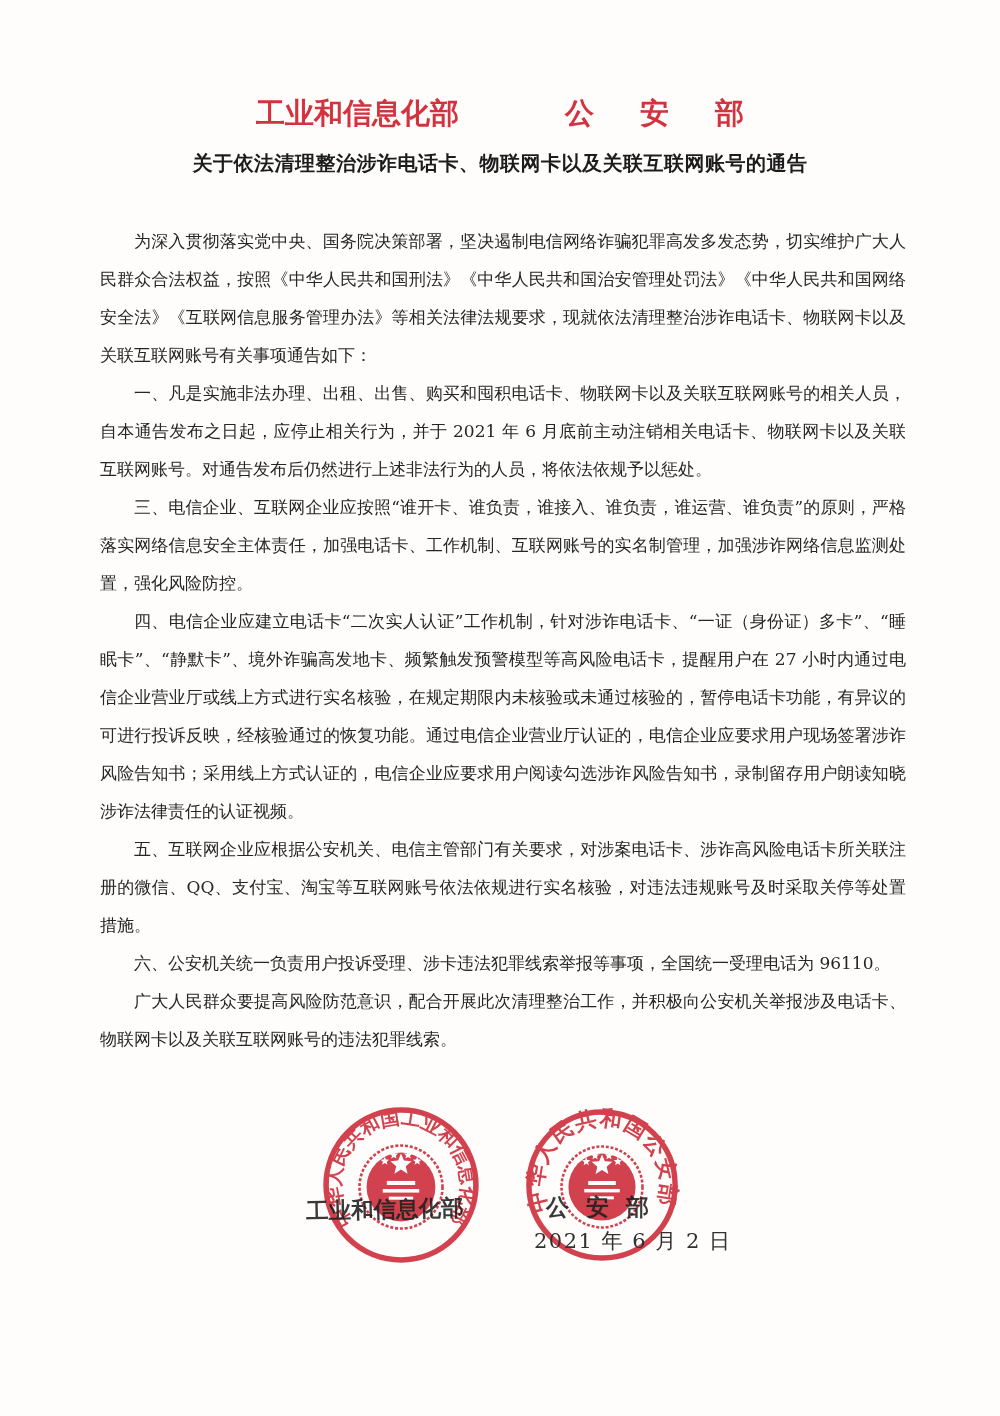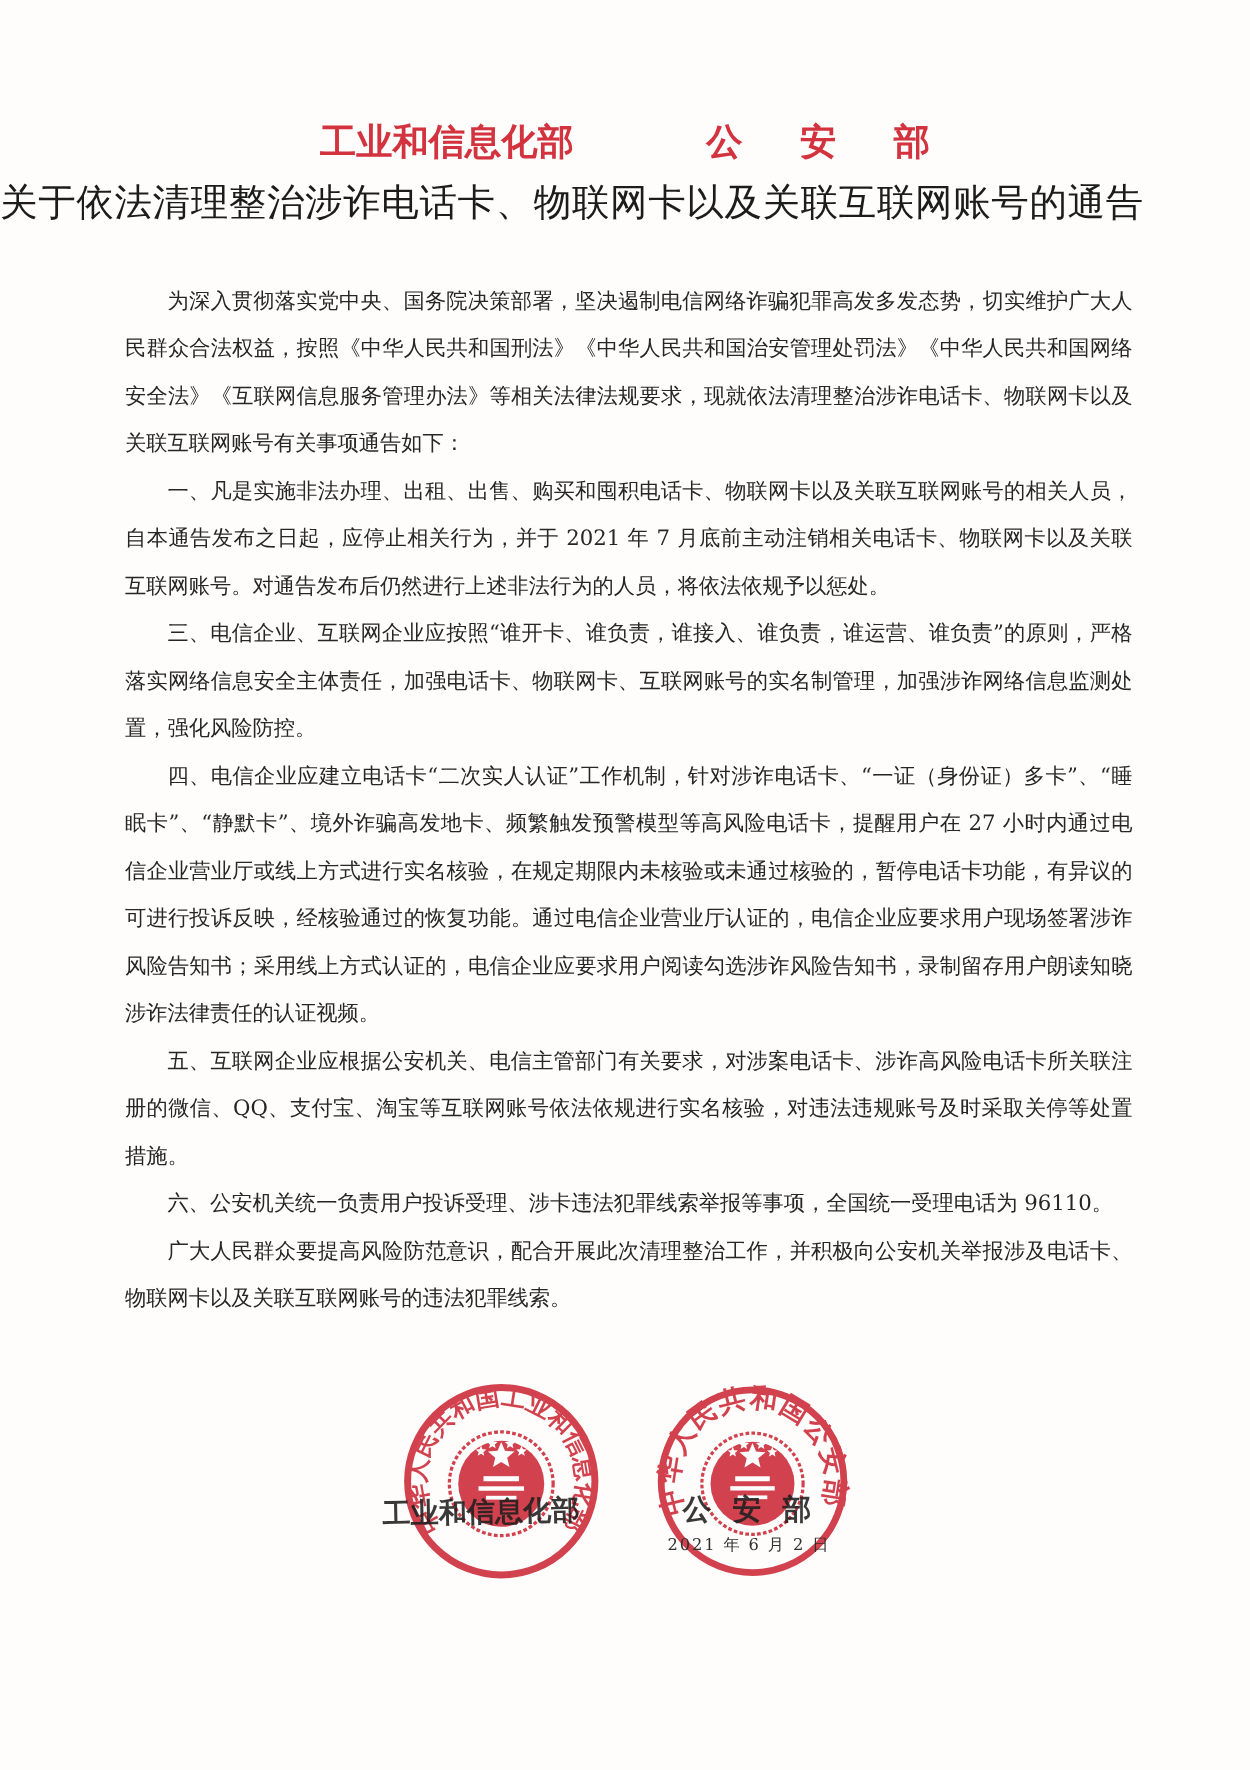--- a/index.html
+++ b/index.html
@@ -26,23 +26,24 @@
     font-size:29px;
     font-weight:bold;
     white-space:nowrap;
   }
   .ministry-spaced{
     letter-spacing:46px;
     margin-right:-46px;
   }
   .doc-title{
     margin:18px 0 0 0;
-    font-size:30px;
+    text-align:center;
+    font-size:20px;
     line-height:30px;
-    font-weight:normal;
+    font-weight:bold;
     color:#1c1c1c;
     letter-spacing:0.5px;
   }
   .doc-body{
     margin:44px 94px 0 100px;
   }
   .doc-body p{
     margin:0;
     font-size:17px;
     line-height:38px;
@@ -72,21 +73,21 @@
   }
   .sig-right{
     left:546px;top:1192px;
     font-size:23px;
     letter-spacing:17px;
     margin-right:-17px;
   }
   .seal-date{
     position:absolute;
     left:534px;top:1227px;
-    font-size:13px;
+    font-size:21px;
     letter-spacing:1.5px;
     color:#303030;
     white-space:nowrap;
     font-family:"DejaVu Serif","Liberation Serif",serif;
     text-align:right;
   }
 </style>
 </head>
 <body>
 
@@ -94,22 +95,22 @@
 
   <div class="header-row">
     <span class="ministry">工业和信息化部</span>
     <span class="ministry ministry-spaced">公安部</span>
   </div>
 
   <h1 class="doc-title">关于依法清理整治涉诈电话卡、物联网卡以及关联互联网账号的通告</h1>
 
   <div class="doc-body">
     <p>为深入贯彻落实党中央、国务院决策部署，坚决遏制电信网络诈骗犯罪高发多发态势，切实维护广大人民群众合法权益，按照《中华人民共和国刑法》《中华人民共和国治安管理处罚法》《中华人民共和国网络安全法》《互联网信息服务管理办法》等相关法律法规要求，现就依法清理整治涉诈电话卡、物联网卡以及关联互联网账号有关事项通告如下：</p>
-    <p>一、凡是实施非法办理、出租、出售、购买和囤积电话卡、物联网卡以及关联互联网账号的相关人员，自本通告发布之日起，应停止相关行为，并于 2021 年 7 月底前主动注销相关电话卡、物联网卡以及关联互联网账号。对通告发布后仍然进行上述非法行为的人员，将依法依规予以惩处。</p>
-    <p>三、电信企业、互联网企业应按照“谁开卡、谁负责，谁接入、谁负责，谁运营、谁负责”的原则，严格落实网络信息安全主体责任，加强电话卡、物联网卡、互联网账号的实名制管理，加强涉诈网络信息监测处置，强化风险防控。</p>
+    <p>一、凡是实施非法办理、出租、出售、购买和囤积电话卡、物联网卡以及关联互联网账号的相关人员，自本通告发布之日起，应停止相关行为，并于 2021 年 6 月底前主动注销相关电话卡、物联网卡以及关联互联网账号。对通告发布后仍然进行上述非法行为的人员，将依法依规予以惩处。</p>
+    <p>三、电信企业、互联网企业应按照“谁开卡、谁负责，谁接入、谁负责，谁运营、谁负责”的原则，严格落实网络信息安全主体责任，加强电话卡、工作机制、互联网账号的实名制管理，加强涉诈网络信息监测处置，强化风险防控。</p>
     <p>四、电信企业应建立电话卡“二次实人认证”工作机制，针对涉诈电话卡、“一证（身份证）多卡”、“睡眠卡”、“静默卡”、境外诈骗高发地卡、频繁触发预警模型等高风险电话卡，提醒用户在 27 小时内通过电信企业营业厅或线上方式进行实名核验，在规定期限内未核验或未通过核验的，暂停电话卡功能，有异议的可进行投诉反映，经核验通过的恢复功能。通过电信企业营业厅认证的，电信企业应要求用户现场签署涉诈风险告知书；采用线上方式认证的，电信企业应要求用户阅读勾选涉诈风险告知书，录制留存用户朗读知晓涉诈法律责任的认证视频。</p>
     <p>五、互联网企业应根据公安机关、电信主管部门有关要求，对涉案电话卡、涉诈高风险电话卡所关联注册的微信、QQ、支付宝、淘宝等互联网账号依法依规进行实名核验，对违法违规账号及时采取关停等处置措施。</p>
     <p>六、公安机关统一负责用户投诉受理、涉卡违法犯罪线索举报等事项，全国统一受理电话为 96110。</p>
     <p>广大人民群众要提高风险防范意识，配合开展此次清理整治工作，并积极向公安机关举报涉及电话卡、物联网卡以及关联互联网账号的违法犯罪线索。</p>
   </div>
 
   <div class="seal seal-left">
     <svg viewBox="0 0 160 160">
       <circle cx="80" cy="80" r="74" fill="none" stroke="#cf3340" stroke-width="5.5"></circle>
       <path id="arcL" d="M 32.4,116.5 A 60,60 0 1 1 127.6,116.5" fill="none"></path>

